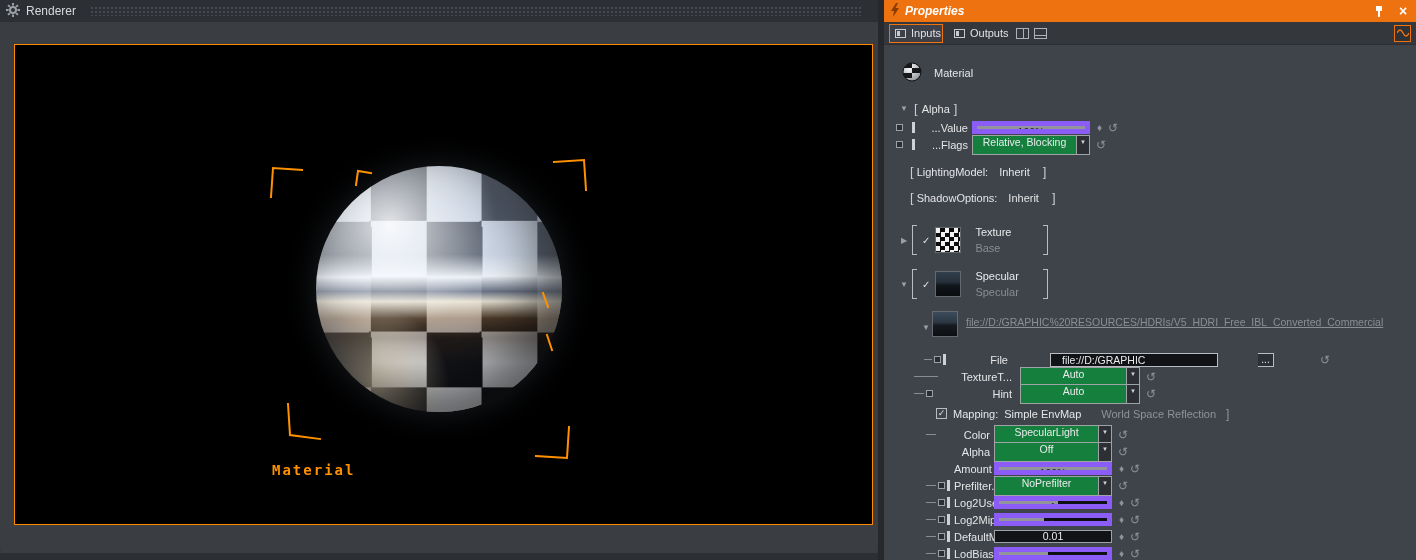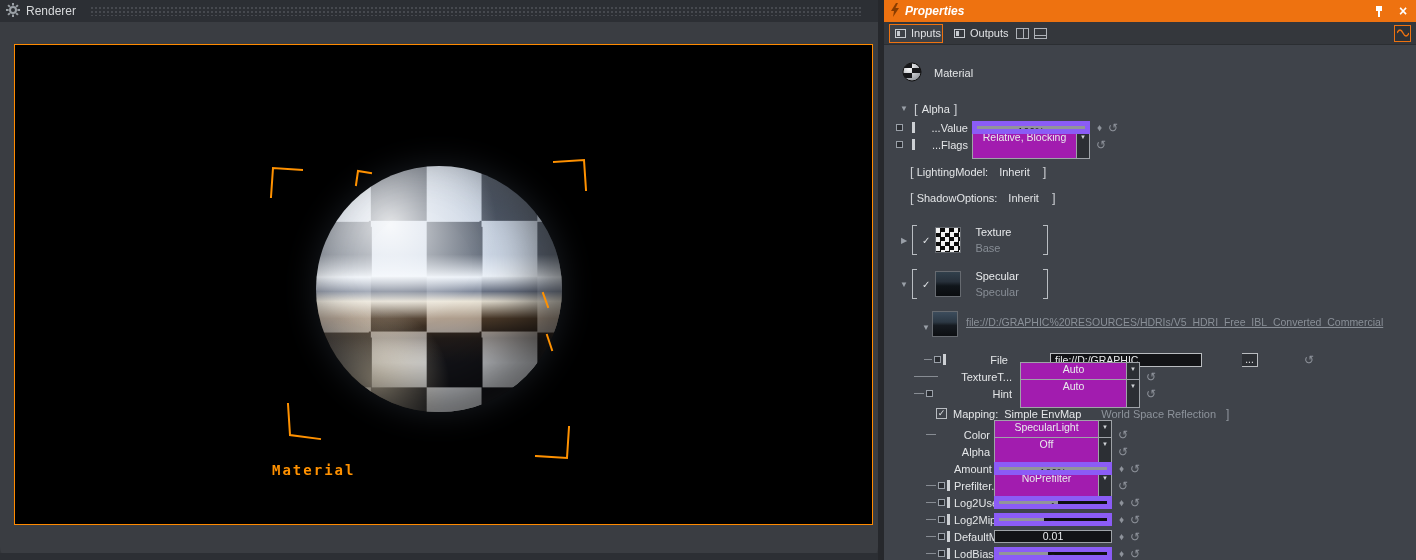--- a/index.html
+++ b/index.html
@@ -77,25 +77,25 @@
   .conn-e { display:flex; align-items:center; width:62px; padding-left:30px; gap:2px; flex:none; }
   .conn-f { display:flex; align-items:center; width:62px; padding-left:40px; gap:2px; flex:none; }
 
   .lbl { text-align:right; white-space:nowrap; flex:none; color:#e4e6e8; }
   .lbl-a { width:48px; }  .lbl-p { width:36px; }  .lbl-e { width:66px; }  .lbl-f { width:22px; }
 
   
   .slider { position:relative; width:118px; height:13px; background:#0f1013; border:5px solid #8b5cf6; margin-left:4px; flex:none; overflow:hidden; }
   .slider .fill { position:absolute; left:0; top:0; bottom:0; background:#929599; }
   .slider .stxt { position:absolute; inset:0; text-align:center; line-height:12px; font-size:10.5px; color:#1b1c1f; }
-  .dropdown { display:flex; width:118px; height:29px; background:#a21caf; border:1px solid #9fa3a8; margin-left:4px; flex:none; cursor:pointer; }
+  .dropdown { display:flex; width:118px; height:20px; background:#15803d; border:1px solid #9fa3a8; margin-left:4px; flex:none; cursor:pointer; }
   .dropdown .dtxt { flex:1; text-align:center; color:#e8eaec; font-size:10.5px; line-height:13px; overflow:hidden; white-space:nowrap; }
   .dropdown .darr { width:13px; border-left:1px solid #9fa3a8; background:#2c2f34; color:#cfd2d6; font-size:6px; text-align:center; line-height:13px; }
   .nfield { width:118px; height:13px; background:#121316; border:1px solid #9fa3a8; margin-left:4px; text-align:center; line-height:11px; font-size:10.5px; color:#e8eaec; flex:none; }
-  .ffield { width:152px; height:14px; background:#121316; border:1px solid #b9bcc0; margin-left:2px; padding:0 4px; font-size:10.5px; line-height:12px; color:#e8eaec; white-space:nowrap; overflow:hidden; flex:none; }
+  .ffield { width:168px; height:14px; background:#121316; border:1px solid #b9bcc0; margin-left:2px; padding:0 11px; font-size:10.5px; line-height:12px; color:#e8eaec; white-space:nowrap; overflow:hidden; flex:none; }
   .browse-btn { width:16px; height:14px; background:#2c2f34; border:1px solid #b9bcc0; border-left:none; color:#e8eaec; text-align:center; line-height:11px; font-size:10px; cursor:pointer; flex:none; }
   .kf { color:#8d929a; font-size:10px; margin-left:7px; cursor:pointer; }
   .loop { color:#8d929a; font-size:12px; margin-left:6px; cursor:pointer; }
 
   
   .tex-row { display:flex; align-items:center; padding-left:14px; height:38px; }
   .nbrkt-l { width:5px; height:30px; border:1px solid #b9bdc2; border-right:none; margin-left:2px; }
   .nbrkt-r { width:5px; height:30px; border:1px solid #b9bdc2; border-left:none; }
   .nchk { color:#dfe2e5; font-size:10px; margin:0 5px; cursor:pointer; }
   .thumb { width:26px; height:26px; border:1px solid #666a70; flex:none; }

